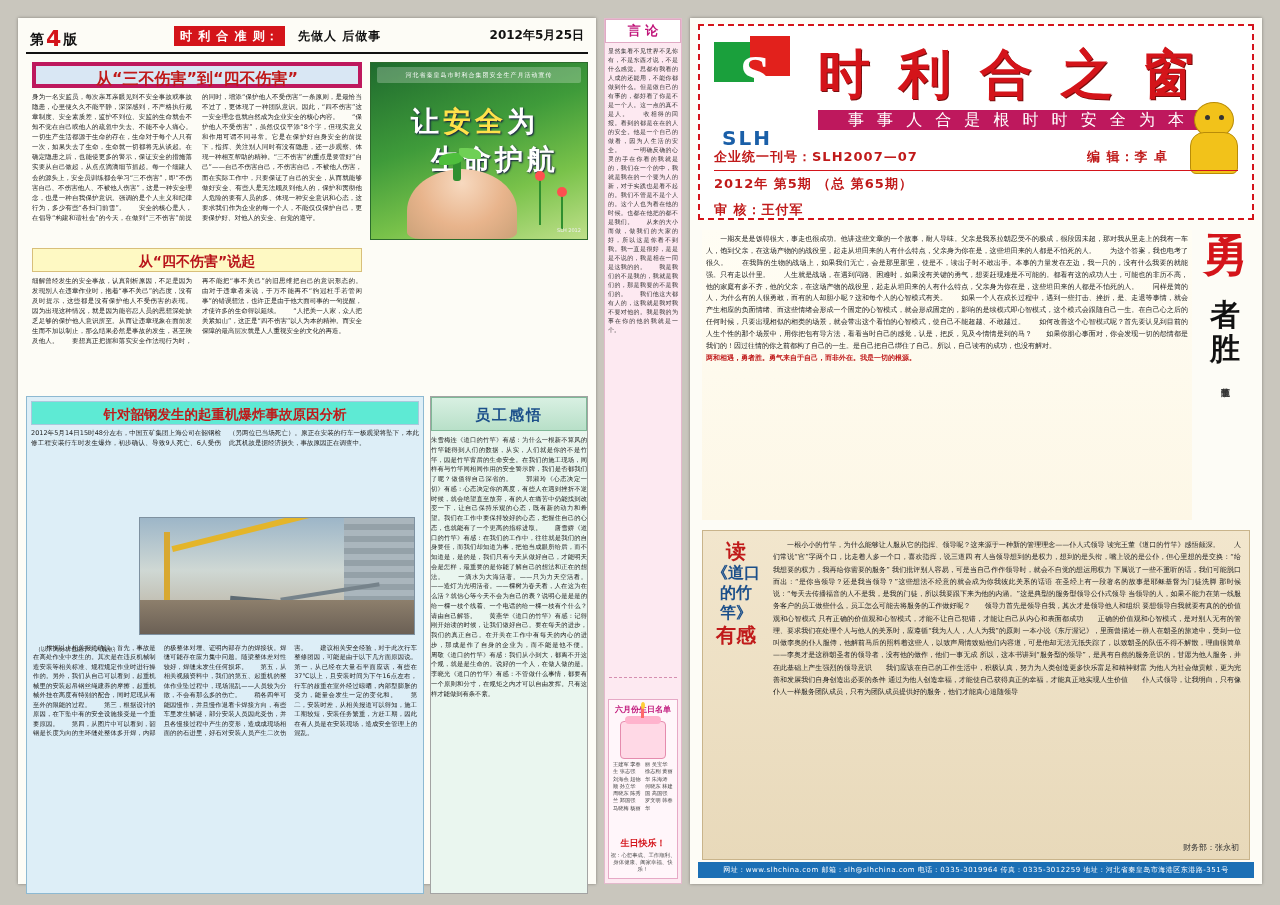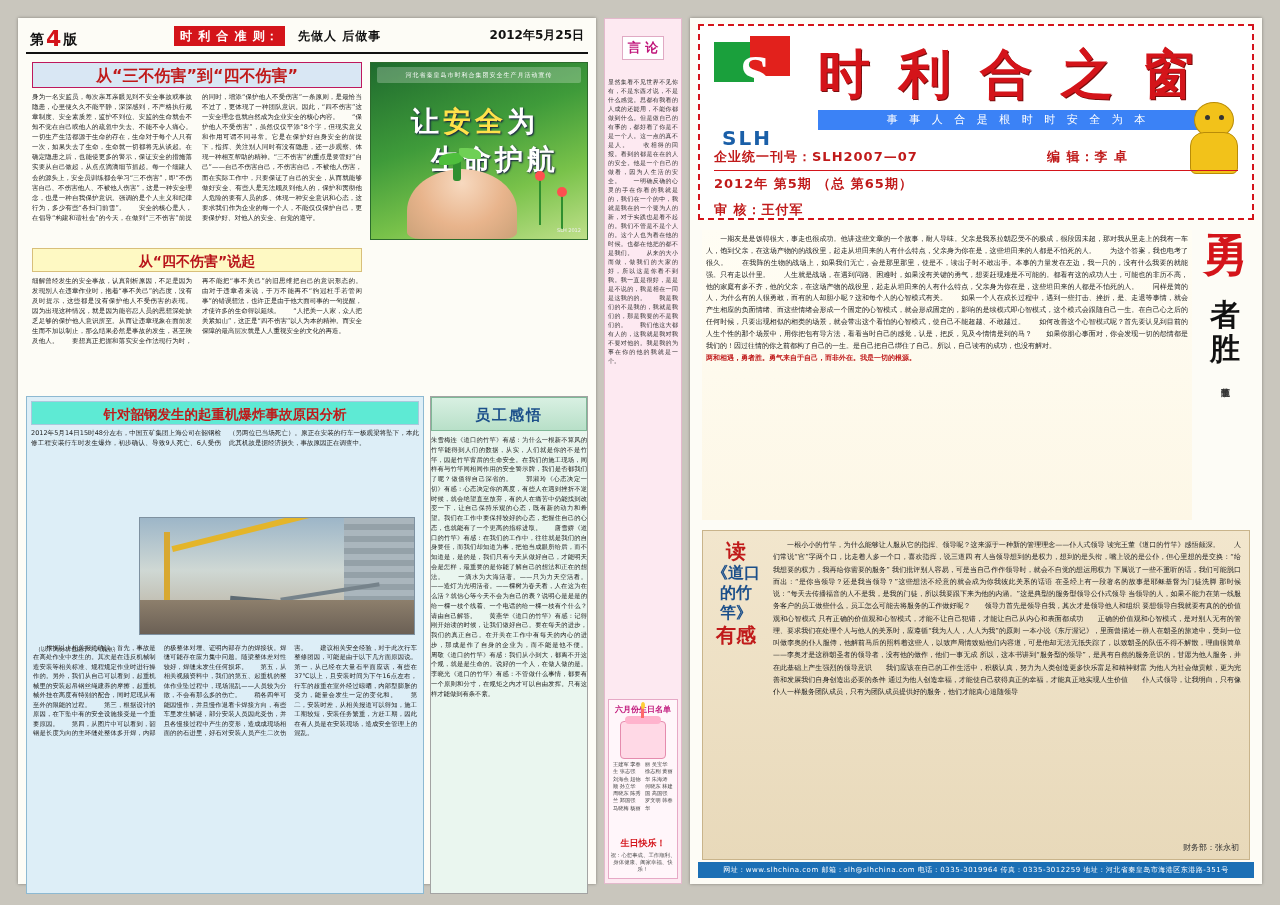--- a/index.html
+++ b/index.html
@@ -24,21 +24,21 @@
     position:absolute;left:148px;top:2px;height:20px;line-height:20px;
     background:#d4141a;color:#fff;font-size:12px;font-weight:bold;padding:0 6px;letter-spacing:1px;
   }
   .mh-principle2{position:absolute;left:272px;top:2px;height:20px;line-height:20px;font-size:12px;font-weight:bold;color:#111;letter-spacing:1px;}
   .mh-date{position:absolute;right:4px;top:3px;font-size:12px;font-weight:bold;color:#111;}
   .rule{position:absolute;left:8px;top:34px;width:562px;height:2px;background:#111;}
 
   
   .a1{position:absolute;left:14px;top:44px;width:330px;height:180px;}
   .a1-title{
-    width:100%;height:26px;background:#d9e7f4;border:1px solid #be185d;
+    width:100%;height:26px;background:#d9e7f4;border:4px solid #be185d;
     font-size:16px;font-weight:bold;color:#c01a1a;text-align:center;line-height:26px;
     box-sizing:border-box;
   }
   .a1-body{
     column-count:2;column-gap:10px;font-size:6.5px;line-height:1.55;color:#222;
     text-align:justify;margin-top:4px;height:146px;overflow:hidden;
   }
   .photo1{
     position:absolute;left:352px;top:44px;width:218px;height:178px;
     background:linear-gradient(160deg,#1f6b2e 0%,#3f9b3a 40%,#79c24a 70%,#bfe08a 100%);
@@ -102,21 +102,21 @@
     text-align:center;line-height:34px;font-size:15px;font-weight:bold;color:#1b4f8a;box-sizing:border-box;letter-spacing:2px;
   }
   .a4-body{margin-top:4px;font-size:6.3px;line-height:1.55;color:#222;text-align:justify;height:452px;overflow:hidden;}
 
   
   .mid{
     position:absolute;left:604px;top:18px;width:78px;height:866px;
     background:#fde9f1;border:1px solid #e4b9cd;box-sizing:border-box;
   }
   .mid-title{
-    margin:17px;height:22px;background:#fff;border:1px solid #e0aac4;
+    margin:0;height:22px;background:#fff;border:1px solid #e0aac4;
     text-align:center;line-height:22px;font-size:13px;font-weight:bold;color:#c0157a;
   }
   .mid-body{margin:3px;font-size:6px;line-height:1.5;color:#333;text-align:justify;height:628px;overflow:hidden;}
   .mid-div{margin:2px 4px;border-top:1px dashed #d48fb0;}
   .bday{
     position:absolute;left:3px;right:3px;bottom:4px;height:180px;
     background:#fff6fa;border:1px solid #e6a9c6;box-sizing:border-box;overflow:hidden;
   }
   .bday-h{text-align:center;font-size:8px;font-weight:bold;color:#c0157a;margin-top:4px;}
   .cake{
@@ -148,36 +148,36 @@
     position:absolute;left:10px;top:10px;width:62px;height:62px;
     color:#fff;font-size:54px;font-weight:bold;font-family:"Liberation Serif",serif;
     line-height:58px;text-align:center;
   }
   .logo .slh{position:absolute;left:8px;top:90px;font-size:20px;font-weight:bold;color:#1a5fa8;letter-spacing:2px;}
   .mh-big{
     position:absolute;left:118px;top:14px;font-size:52px;font-weight:bold;color:#d4141a;
     letter-spacing:8px;font-family:"Liberation Serif",serif;text-shadow:1px 1px 0 #7a0d0d;
   }
   .mh-sub{
-    position:absolute;left:118px;top:84px;width:400px;height:20px;background:#3b82f6;color:#fff;
-    font-size:11px;line-height:20px;text-align:center;letter-spacing:4px;
+    position:absolute;left:118px;top:84px;width:400px;height:20px;background:#be185d;color:#fff;
+    font-size:16px;line-height:20px;text-align:center;letter-spacing:4px;
   }
   .mh-mascot{
     position:absolute;right:10px;top:76px;width:58px;height:74px;
   }
   .mh-mascot .head{position:absolute;left:10px;top:0;width:38px;height:34px;background:#f2c21a;border-radius:50%;border:1px solid #b98c08;}
   .mh-mascot .body{position:absolute;left:6px;top:30px;width:46px;height:40px;background:#f2c21a;border-radius:14px 14px 6px 6px;border:1px solid #b98c08;}
   .mh-mascot .eye{position:absolute;top:12px;width:5px;height:5px;background:#333;border-radius:50%;}
   .mh-info{position:absolute;left:14px;top:118px;right:14px;height:70px;}
   .mh-line{
     height:26px;line-height:26px;border-bottom:1px solid #d4141a;font-size:13px;color:#c01a1a;font-weight:bold;
     display:flex;justify-content:space-between;
   }
   .mh-line span.l{letter-spacing:1px;}
-  .mh-line span.r{letter-spacing:1px;padding-right:110px;}
+  .mh-line span.r{letter-spacing:1px;padding-right:70px;}
 
   .yong{
     position:absolute;right:8px;top:212px;width:58px;height:300px;
     text-align:center;
   }
   .yong .c1{font-size:46px;font-weight:bold;color:#d4141a;font-family:"Liberation Serif",serif;line-height:50px;}
   .yong .c2{font-size:30px;font-weight:bold;color:#111;font-family:"Liberation Serif",serif;line-height:34px;margin-top:18px;}
   .yong .sign{font-size:9px;color:#333;margin-top:10px;writing-mode:vertical-rl;display:inline-block;}
 
   .r-essay{

